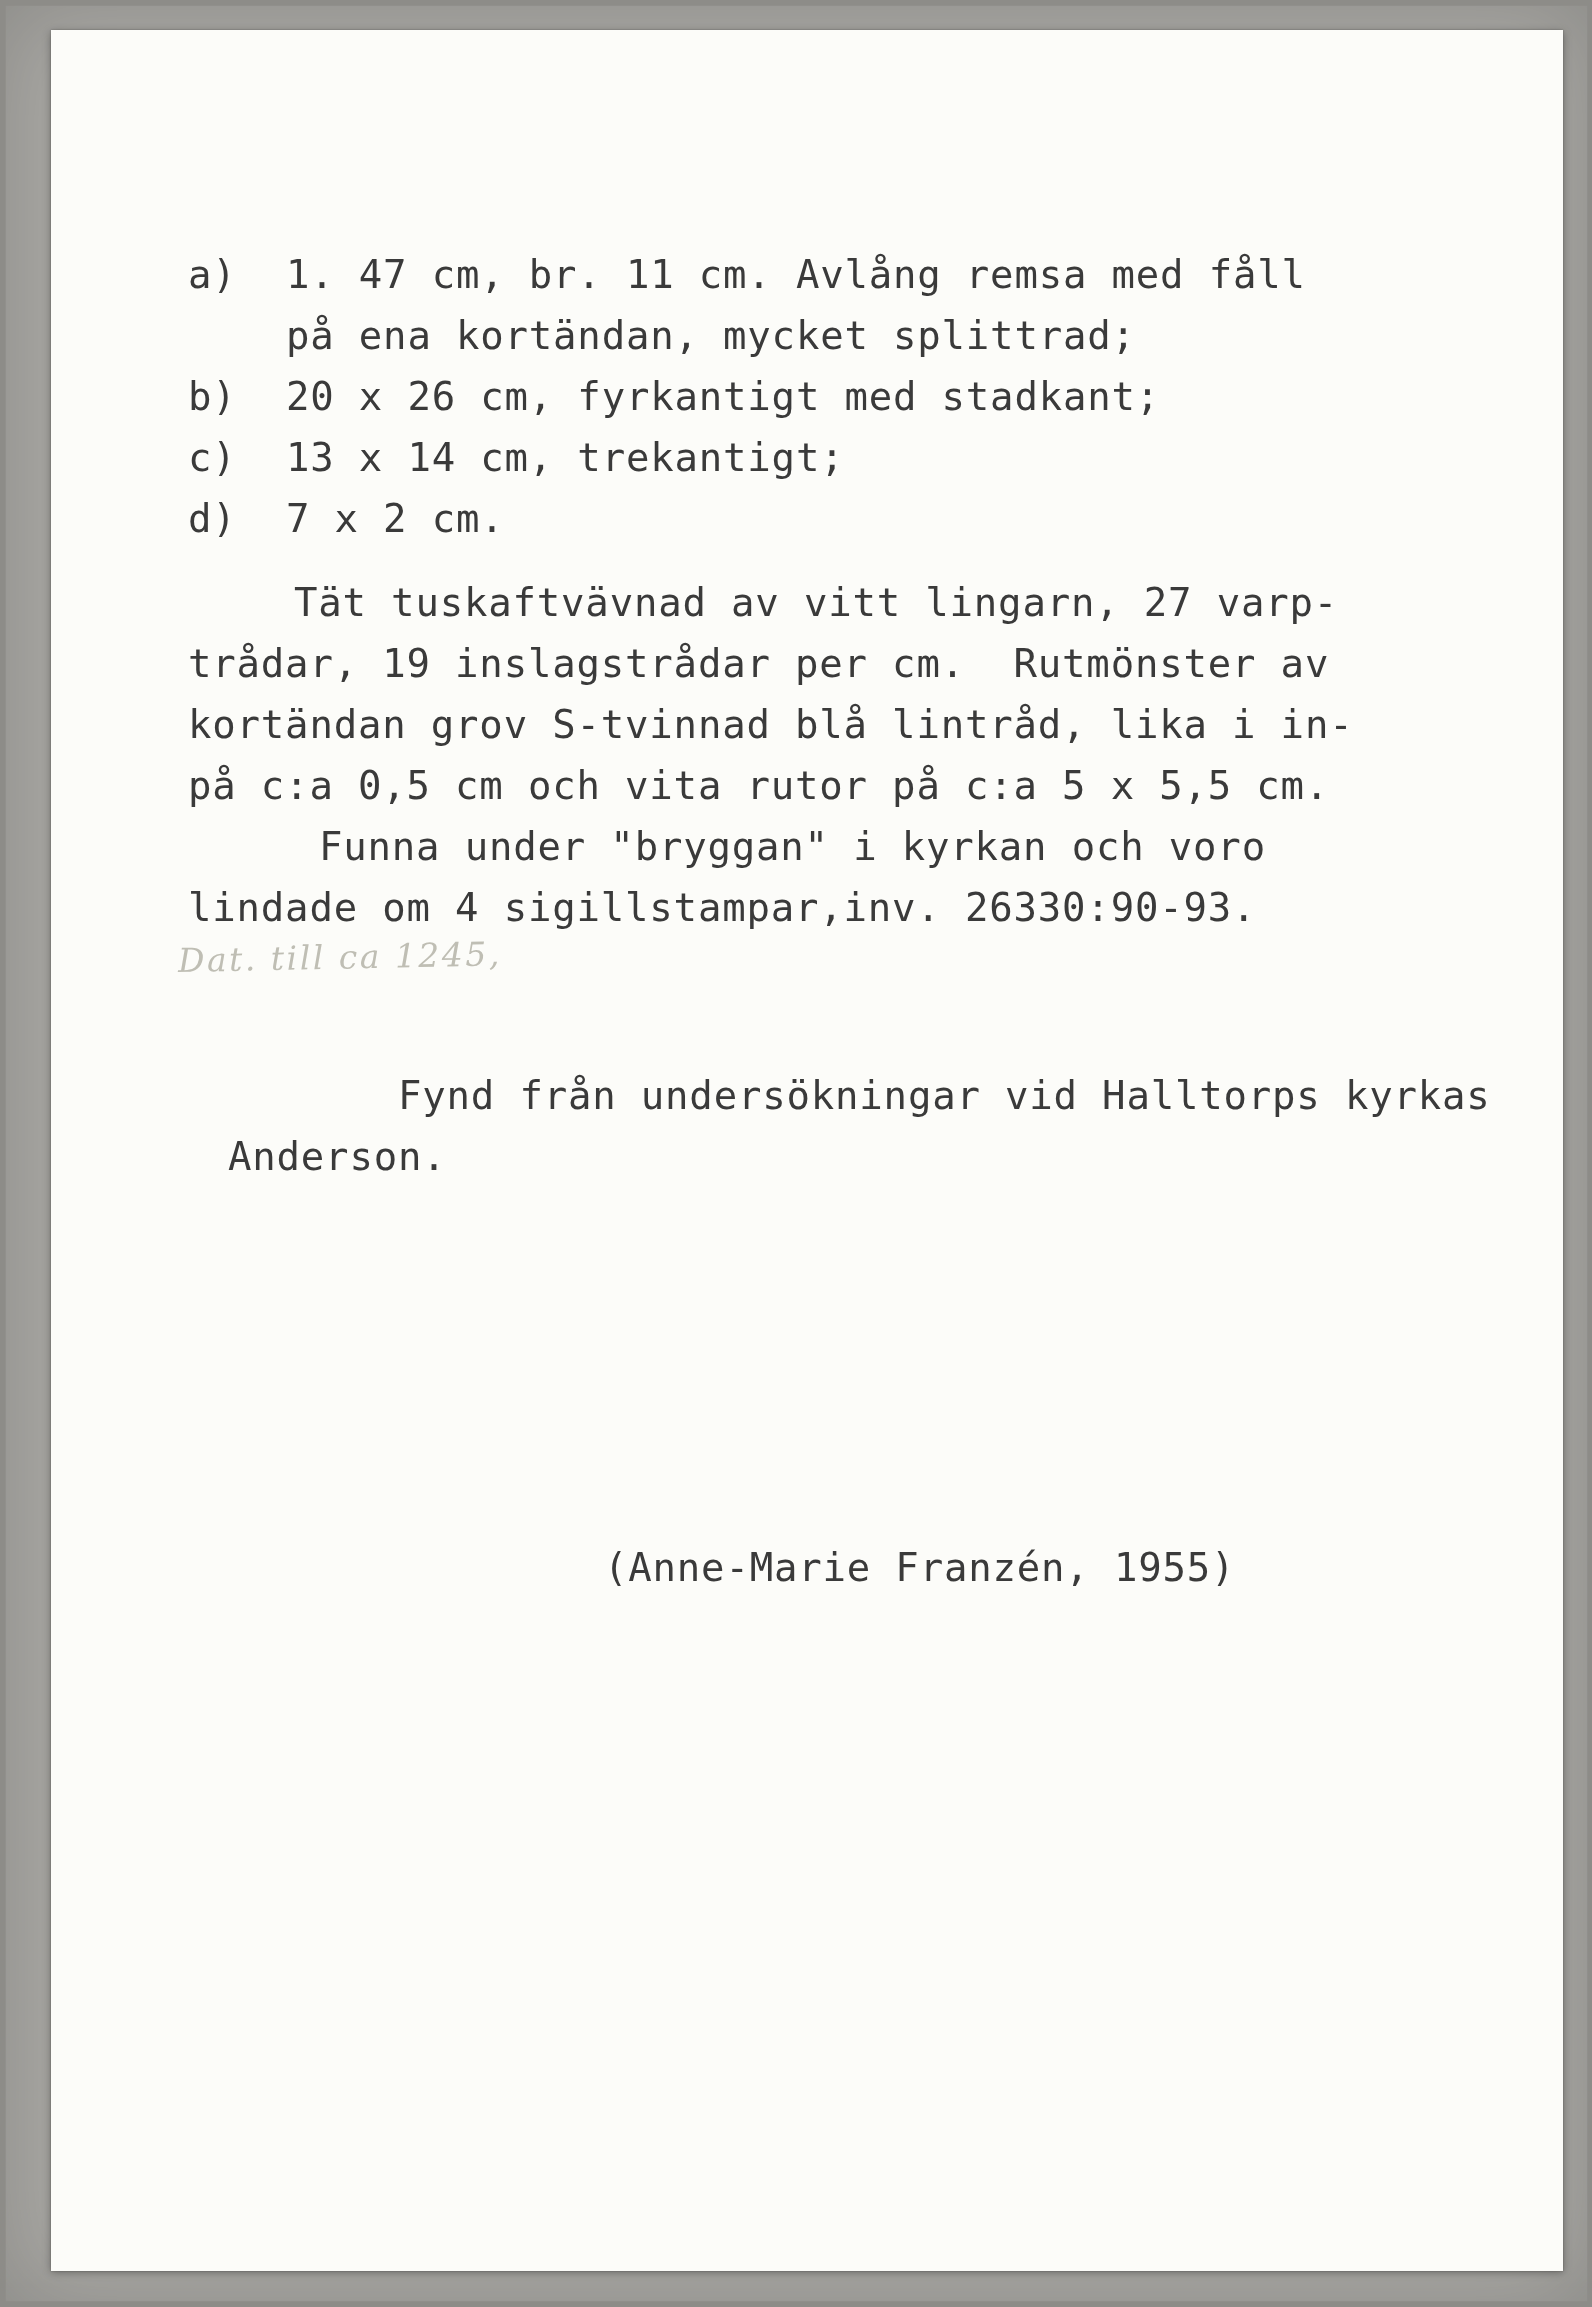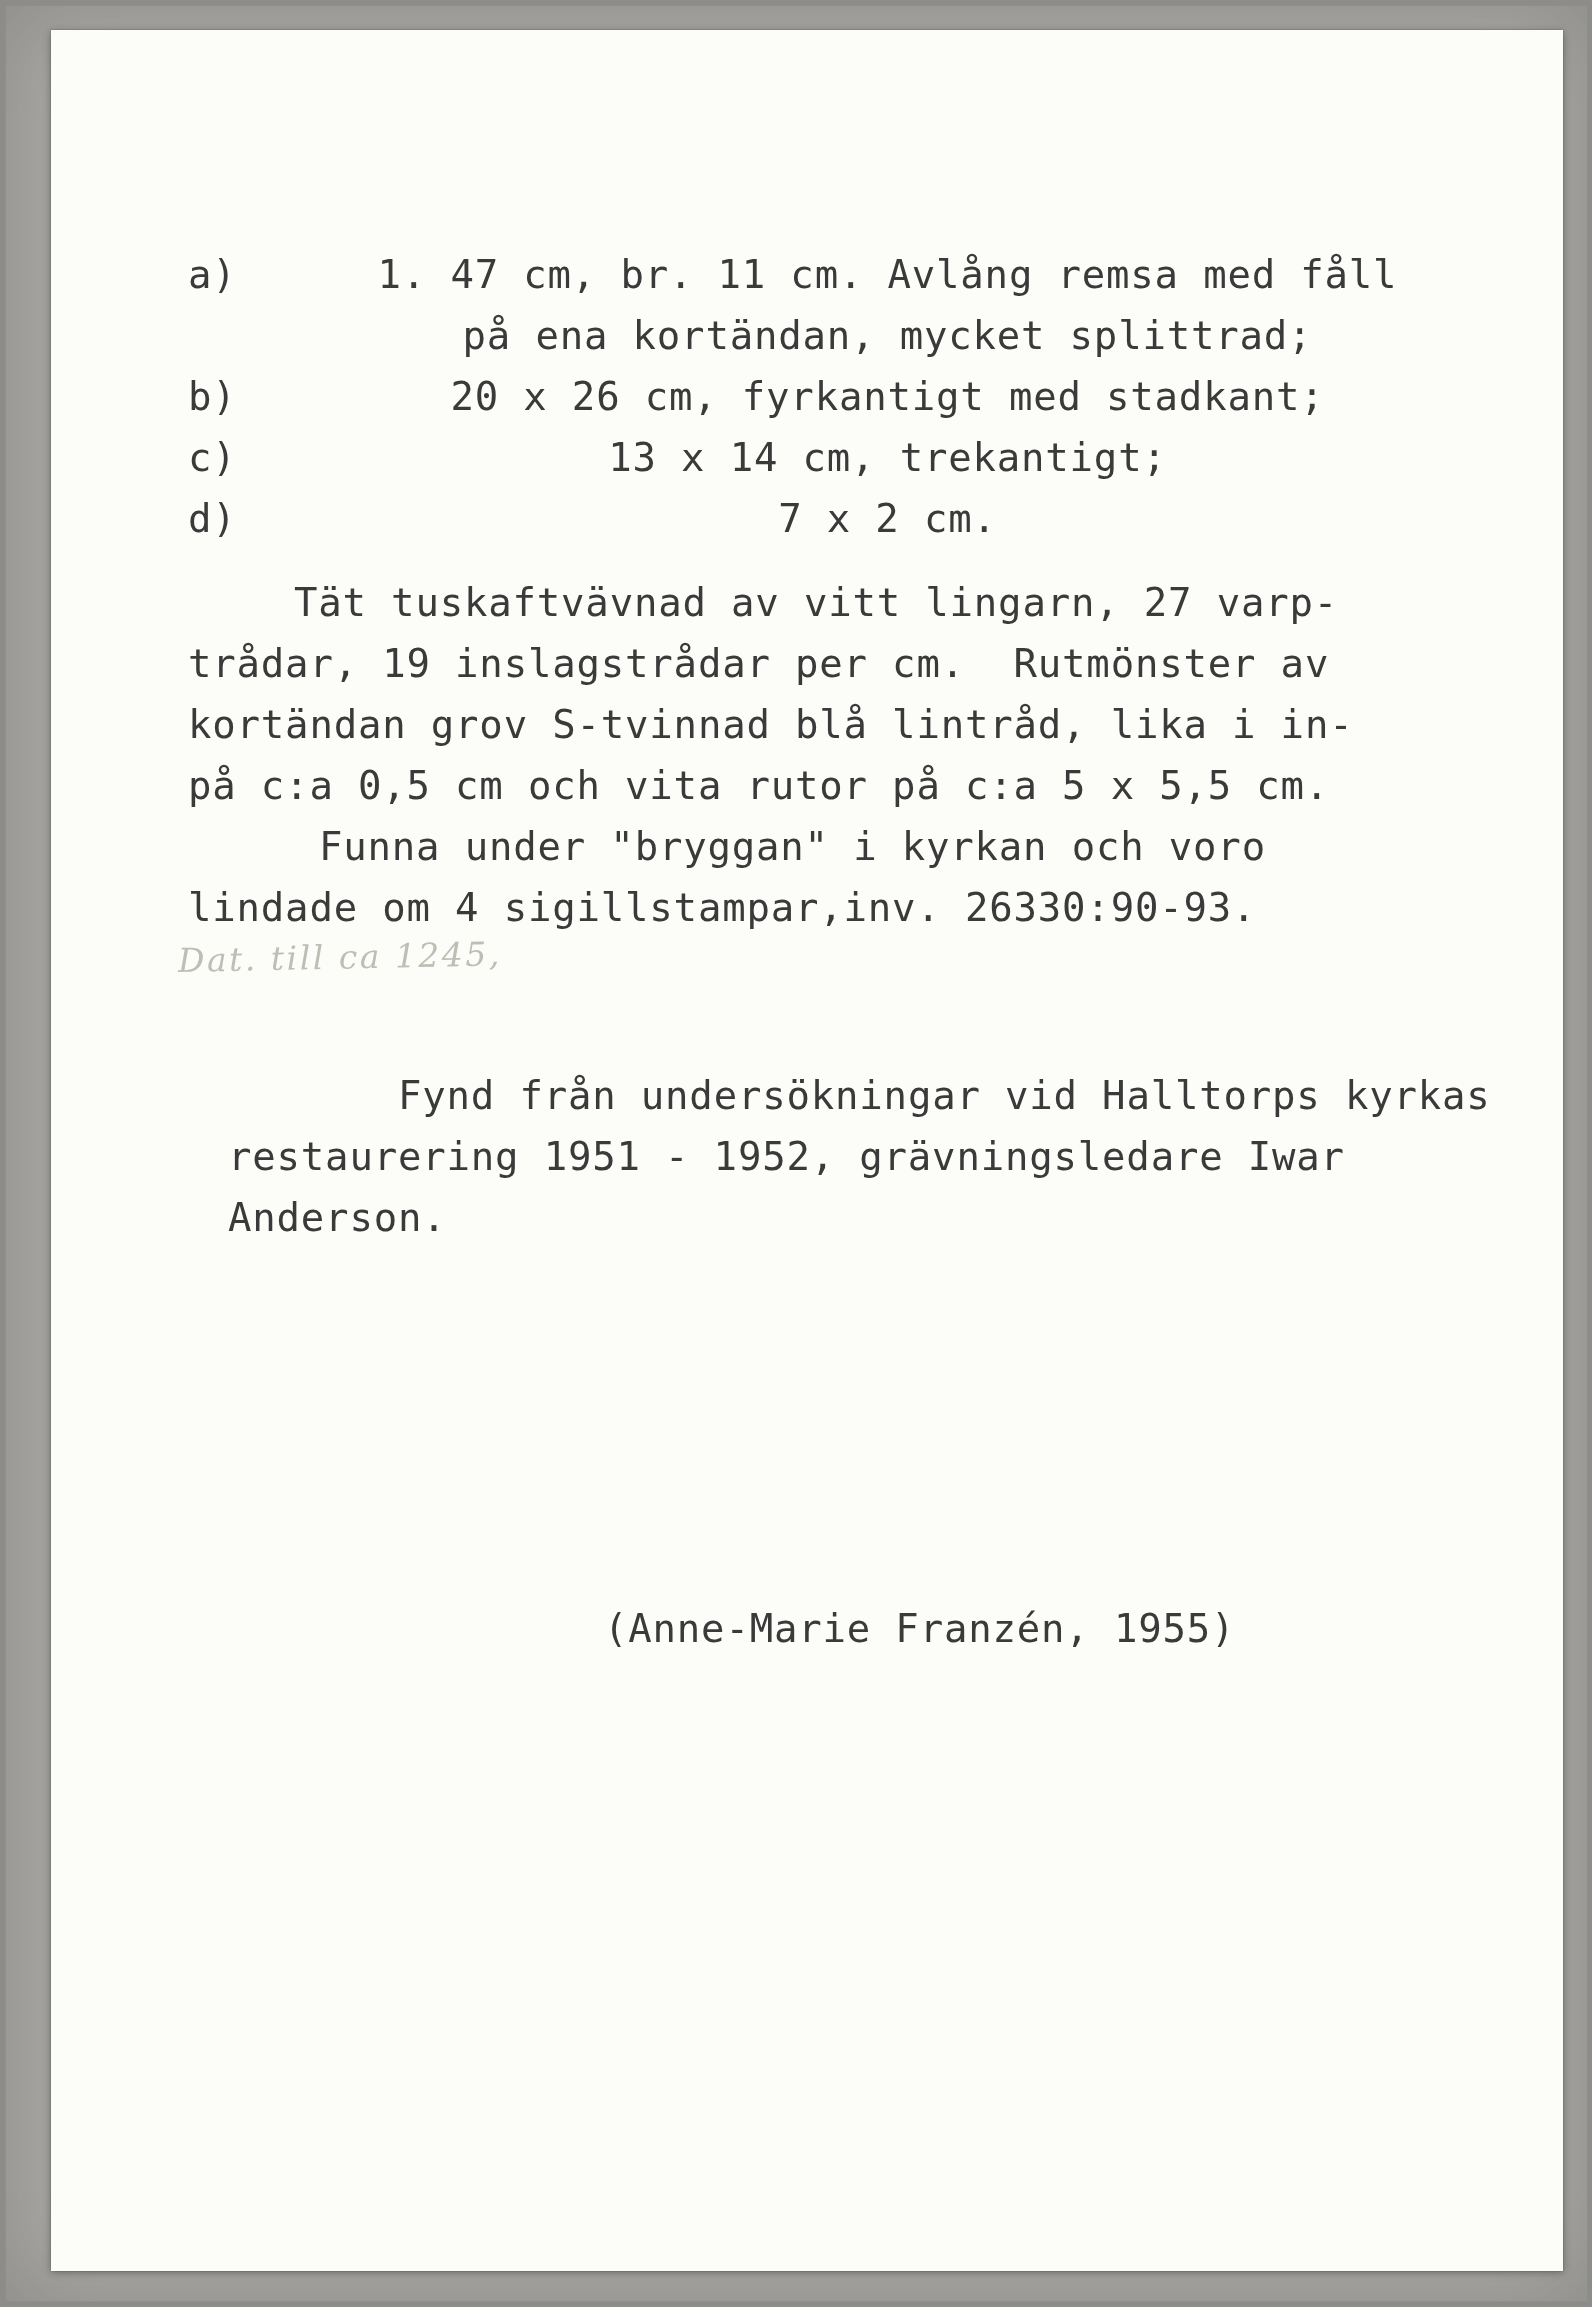--- a/index.html
+++ b/index.html
@@ -34,21 +34,21 @@
     font-size: 39px;
     line-height: 61px;
     letter-spacing: 0.8px;
   }
   .line { white-space: pre; }
   .list-row { display: flex; }
   .list-label {
     flex: 0 0 98px;
     white-space: pre;
   }
-  .list-lines { flex: 1 1 auto; text-align: center; }
+  .list-lines { flex: 1 1 auto; }
   .para1 { margin-top: 23px; }
   .para2 { margin-top: 0px; }
   .ind1 { padding-left: 106px; }
   .ind2 { padding-left: 131px; }
   .ind3 { padding-left: 170px; }
   .pencil-note {
     margin-top: 3.3px;
     margin-left: -9.8px;
     font-family: "DejaVu Serif", serif;
     font-style: italic;
@@ -115,21 +115,20 @@
 
       <div class="para2">
         <div class="line ind2">Funna under "bryggan" i kyrkan och voro</div>
         <div class="line">lindade om 4 sigillstampar,inv. 26330:90-93.</div>
       </div>
 
       <div class="pencil-note">Dat. till ca 1245,</div>
 
       <div class="para3">
         <div class="line ind3">Fynd från undersökningar vid Halltorps kyrkas</div>
-        <div class="line">restaurering 1951 - 1952, grävningsledare Iwar</div>
         <div class="line">Anderson.</div>
       </div>
 
       <div class="signature">(Anne-Marie Franzén, 1955)</div>
 
     </div>
   </div>
 </div>
 
 

